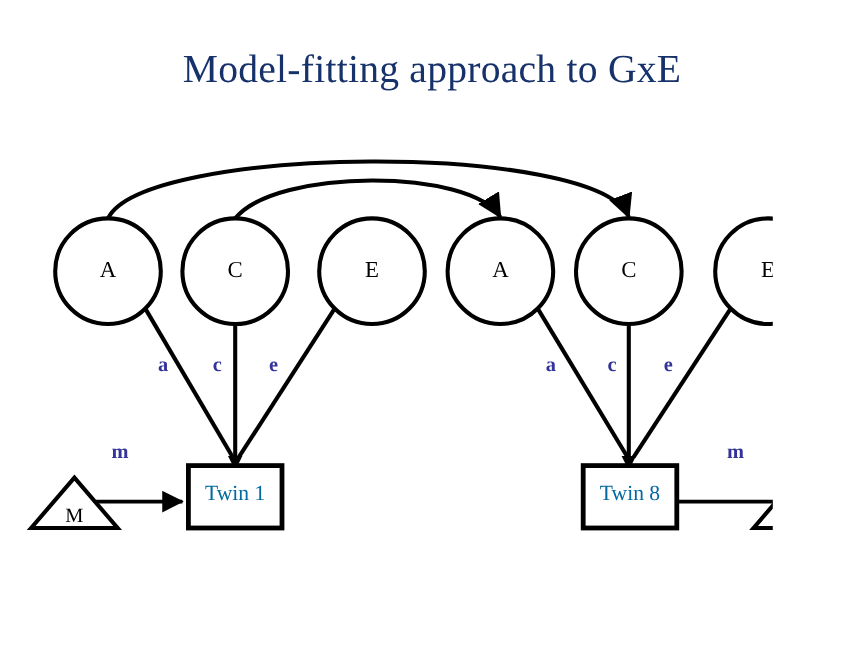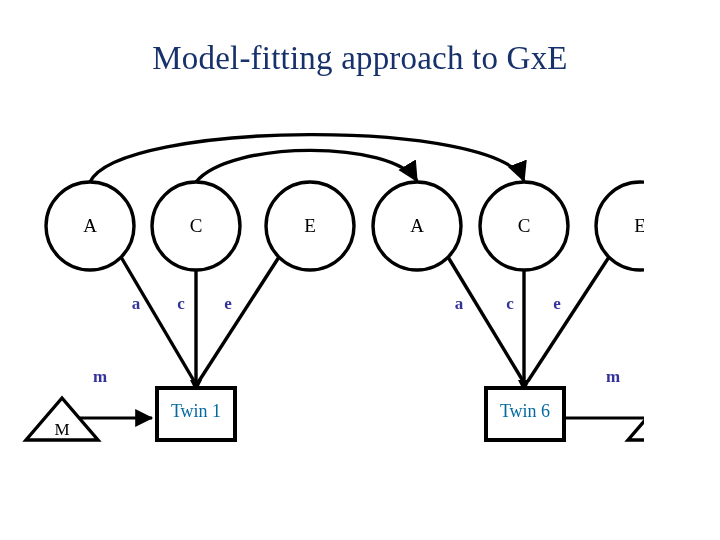--- a/index.html
+++ b/index.html
@@ -132,18 +132,18 @@
   <div class="path-label" style="left:136px; top:304px;">a</div>
   <div class="path-label" style="left:181px; top:304px;">c</div>
   <div class="path-label" style="left:228px; top:304px;">e</div>
   <div class="path-label" style="left:100px; top:377px;">m</div>
   <div class="path-label" style="left:459px; top:304px;">a</div>
   <div class="path-label" style="left:510px; top:304px;">c</div>
   <div class="path-label" style="left:557px; top:304px;">e</div>
   <div class="path-label" style="left:613px; top:377px;">m</div>
 
   <div class="box-label" style="left:196px; top:411px;">Twin 1</div>
-  <div class="box-label" style="left:525px; top:411px;">Twin 6</div>
+  <div class="box-label" style="left:525px; top:411px;">Twin 8</div>
 
   <div class="tri-label" style="left:62px;  top:430px;">M</div>
   <div class="tri-label" style="left:664px; top:430px;">M</div>
 
 </div>
 
 </body></html>

